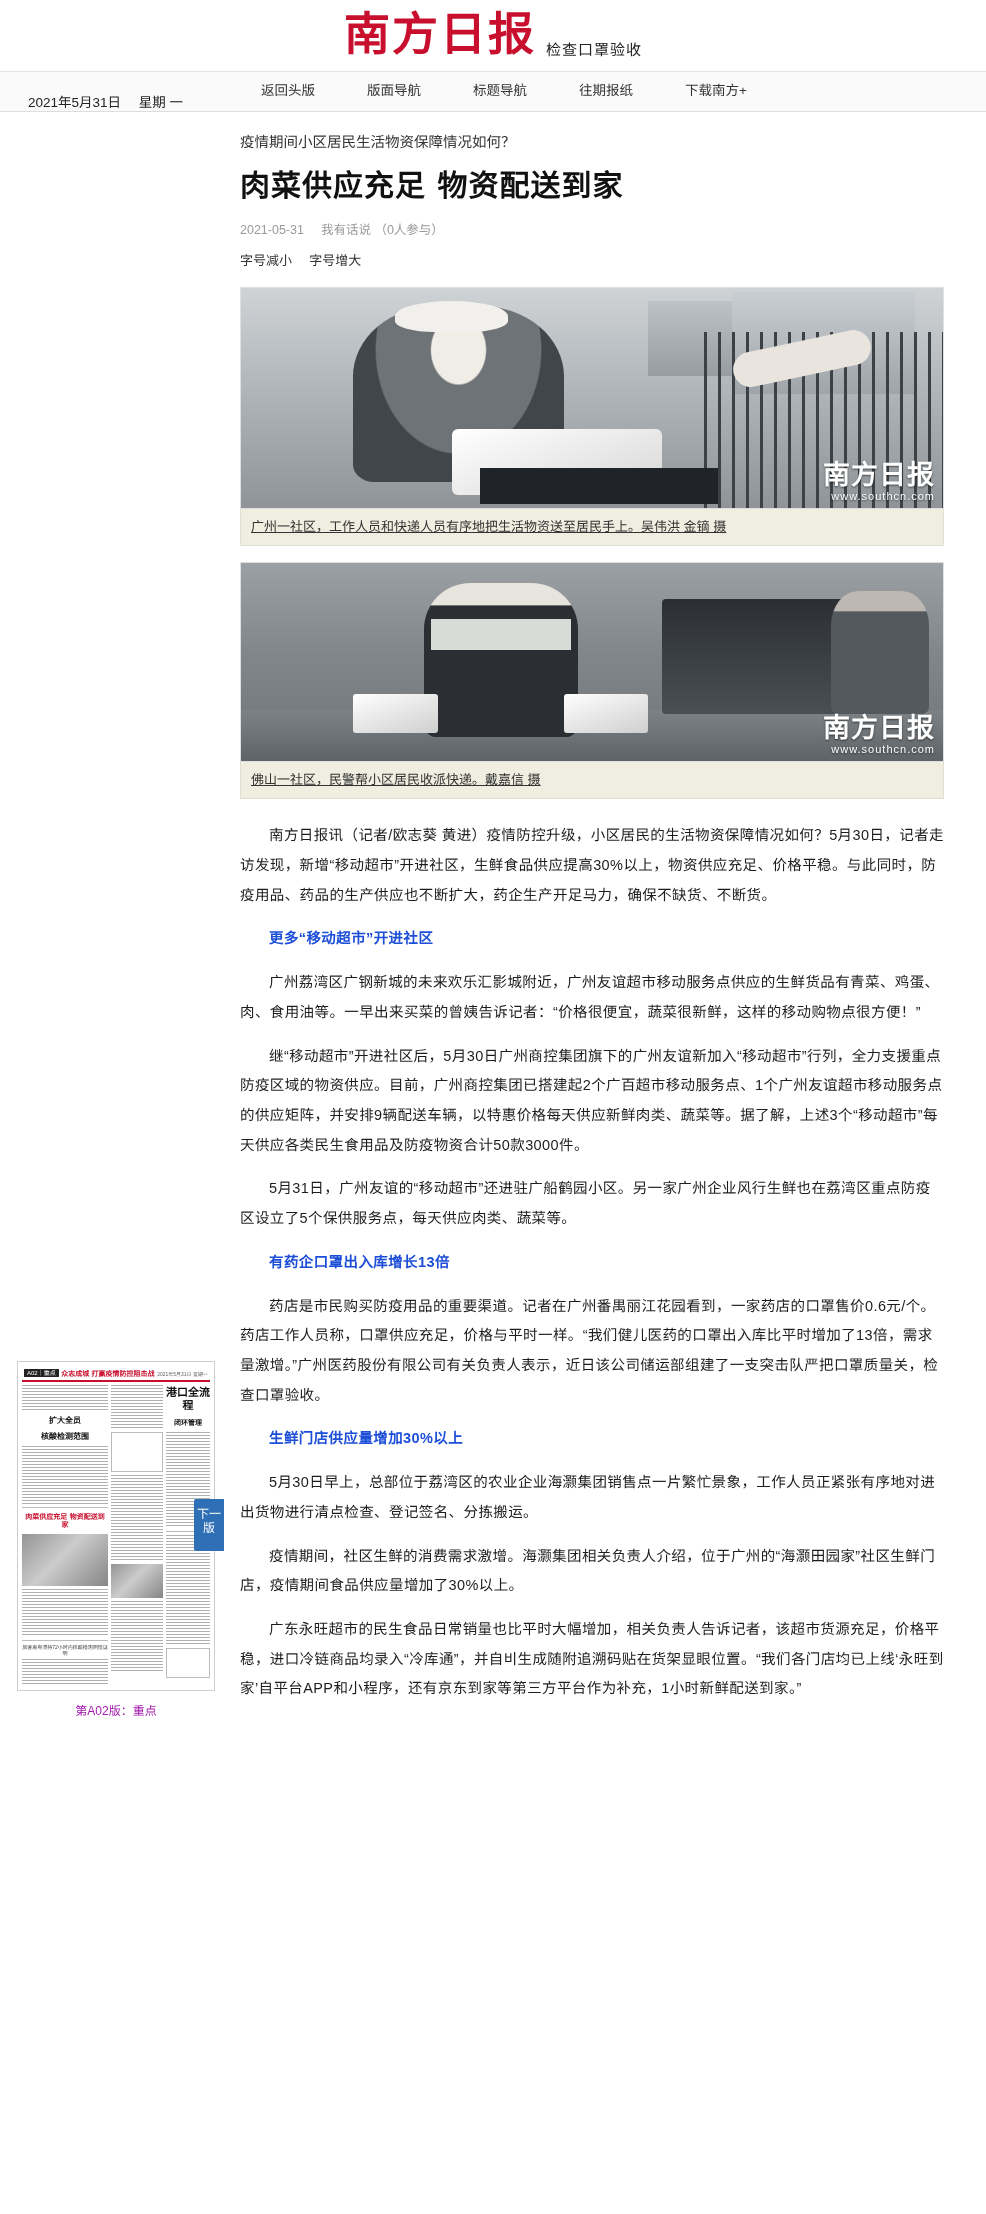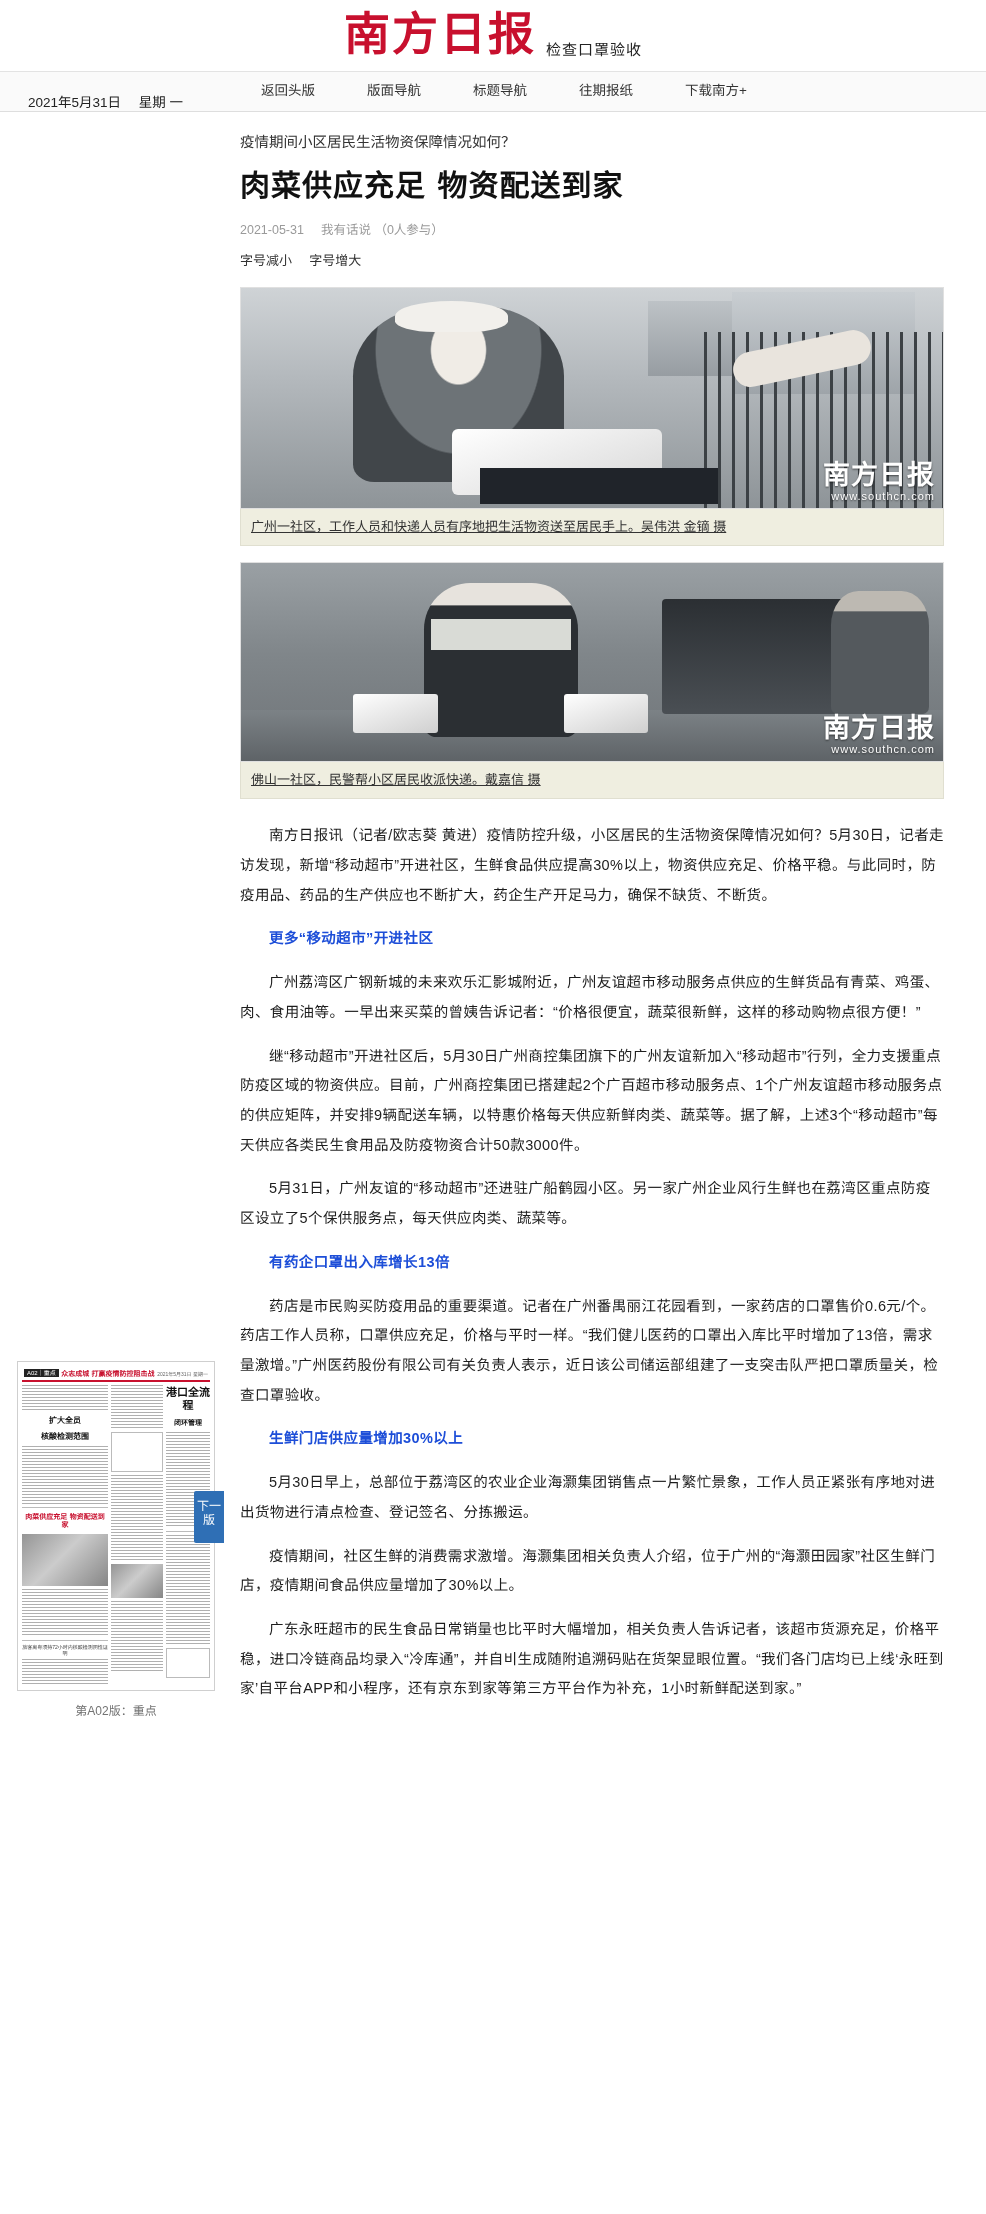--- a/index.html
+++ b/index.html
@@ -125,28 +125,28 @@
   .t-img::after {
     content: ""; position: absolute; inset: 0;
     background: linear-gradient(135deg,#8e8e8e 0%,#cfcfcf 45%,#7d7d7d 100%);
     opacity: .85;
   }
   .t-rule { height: 1px; background: #bbb; }
   .t-box { border: 1px solid #bbb; }
   .thumb-caption {
     text-align: center;
     font-size: 12px;
-    color: #737373;
+    color: #a21caf;
     margin-top: 10px;
   }
   
   .next-tab {
     position: absolute;
     right: -2px;
-    top: 130px;
+    top: 138px;
     width: 30px;
     height: 52px;
     background: #2f6fb5;
     color: #fff;
     font-size: 12px;
     line-height: 1.15;
     text-align: center;
     padding-top: 9px;
     border-radius: 2px 0 0 2px;
     cursor: pointer;

